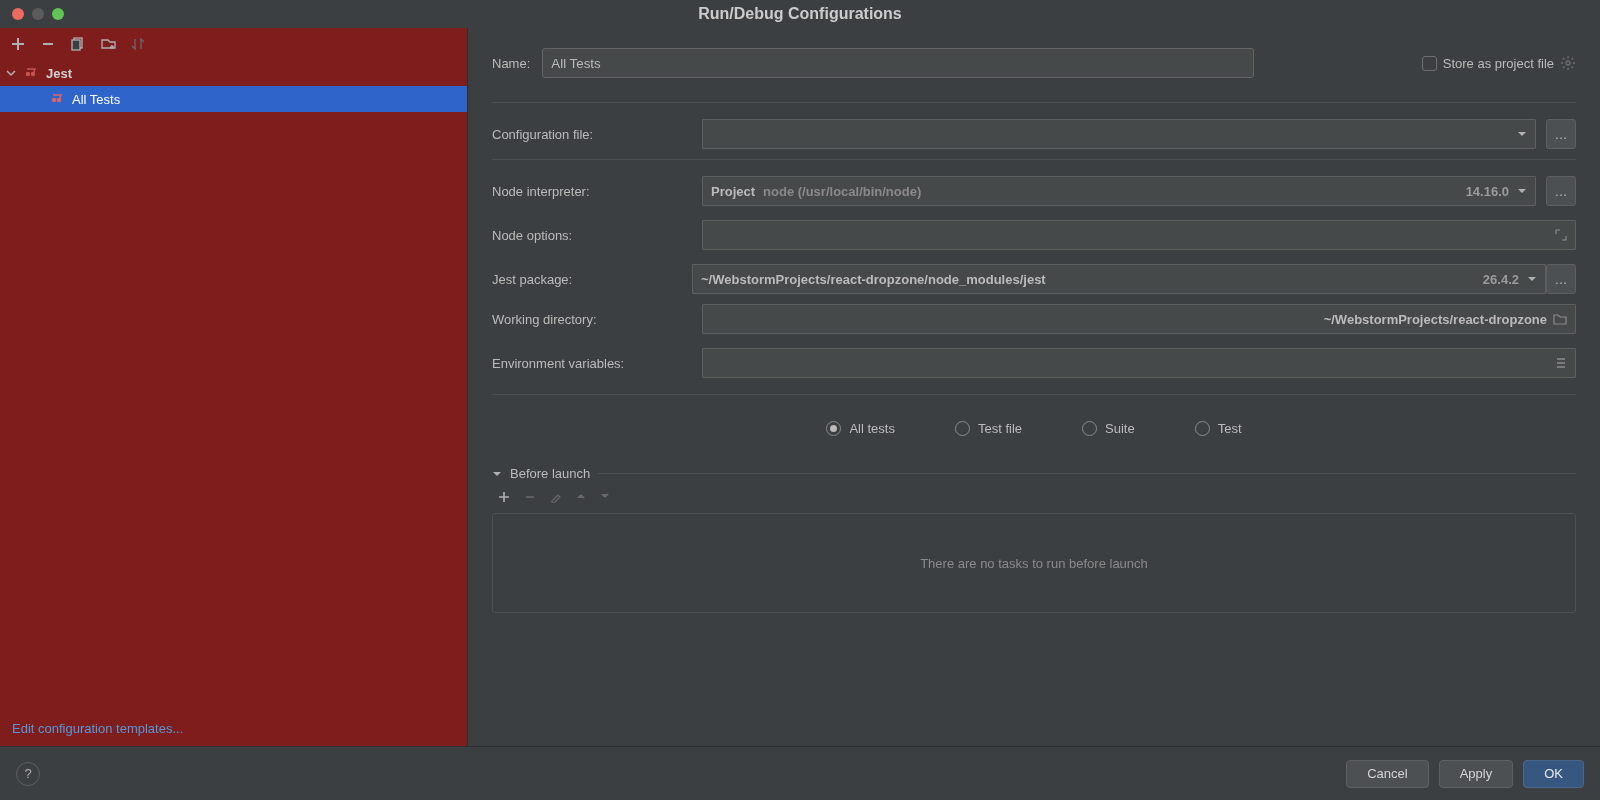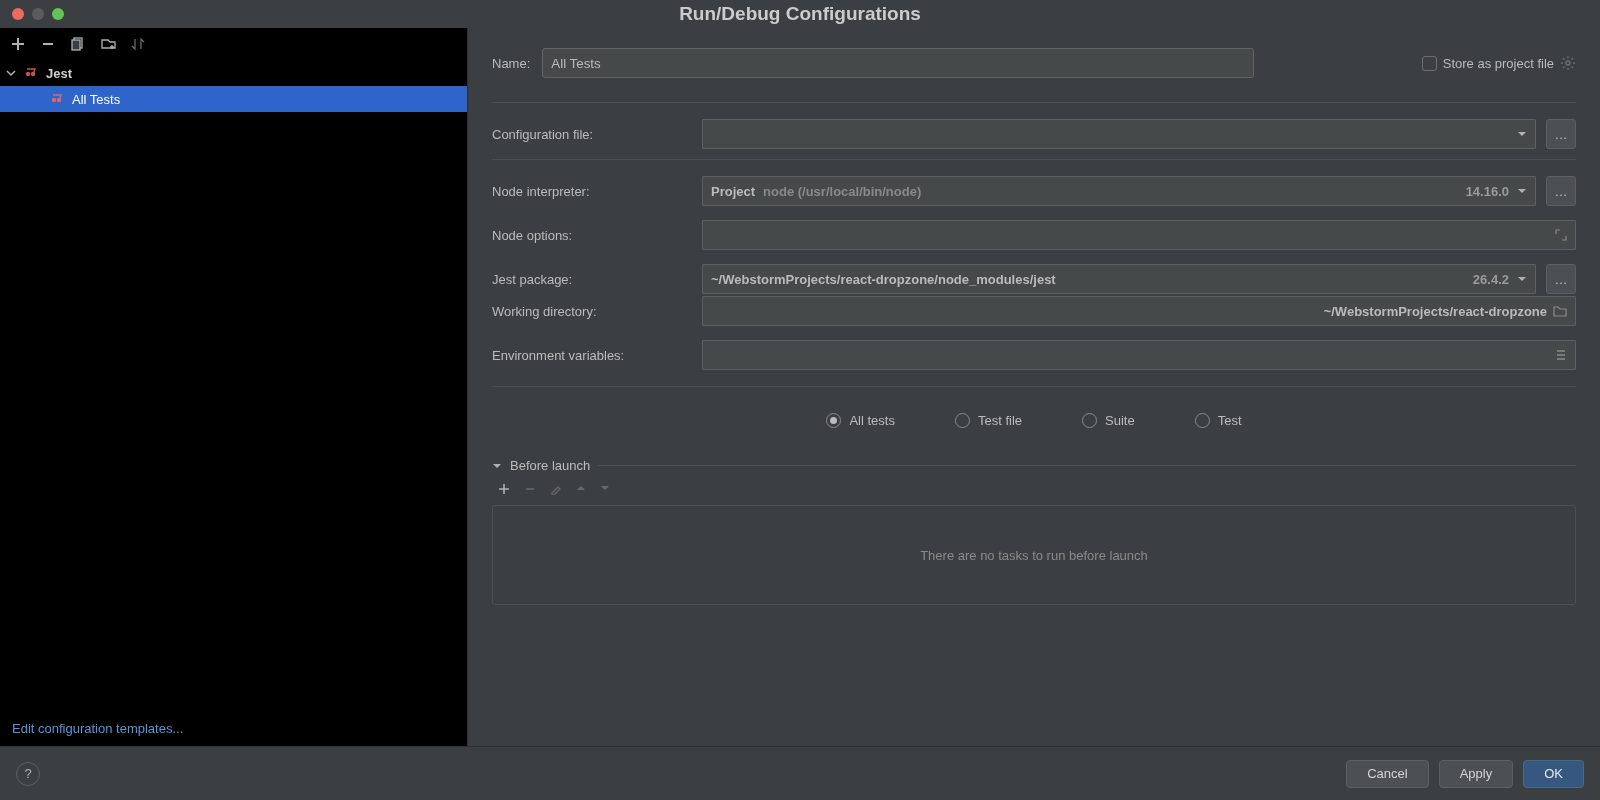--- a/index.html
+++ b/index.html
@@ -29,30 +29,30 @@
   .tl { width: 12px; height: 12px; border-radius: 50%; }
   .tl.red { background: #ec6a5e; }
   .tl.yellow { background: #5b5b5b; }
   .tl.green { background: #61c454; }
   .title {
     position: absolute;
     left: 50%;
     transform: translateX(-50%);
     color: #cccccc;
     font-weight: 600;
-    font-size: 19px;
+    font-size: 16px;
   }
   .main {
     flex: 1;
     display: flex;
     min-height: 0;
   }
   .sidebar {
     width: 468px;
-    background: #000000;
+    background: #7f1d1d;
     border-right: 1px solid #2d2f30;
     display: flex;
     flex-direction: column;
   }
   .sb-toolbar {
     display: flex;
     gap: 14px;
     padding: 8px 10px;
     align-items: center;
     color: #afb1b3;
@@ -273,21 +273,21 @@
       <div class="input" style="justify-content:space-between;">
         <span></span>
         <span class="expand-ic">
           <svg width="12" height="12" viewBox="0 0 12 12">
               <path d="M1 5V1h4M11 7v4H7" stroke="#8a8a8a" stroke-width="1.2" fill="none"></path>
             </svg>
         </span>
       </div>
     </div>
 
-    <div style="display:grid; grid-template-columns:200px 1fr auto; gap:10px; align-items:center; margin-bottom:2px;">
+    <div style="display:grid; grid-template-columns:200px 1fr auto; align-items:center; margin-bottom:10px;">
       <span class="lbl">Jest package:</span>
       <div class="combo">
         <span>~/WebstormProjects/react-dropzone/node_modules/jest</span>
         <span class="right-part">
           <span>26.4.2</span>
           <span>
               <svg width="10" height="10" viewBox="0 0 10 10">
                 <path d="M1 3l4 4 4-4" fill="#afb1b3"></path>
               </svg>
             </span>

